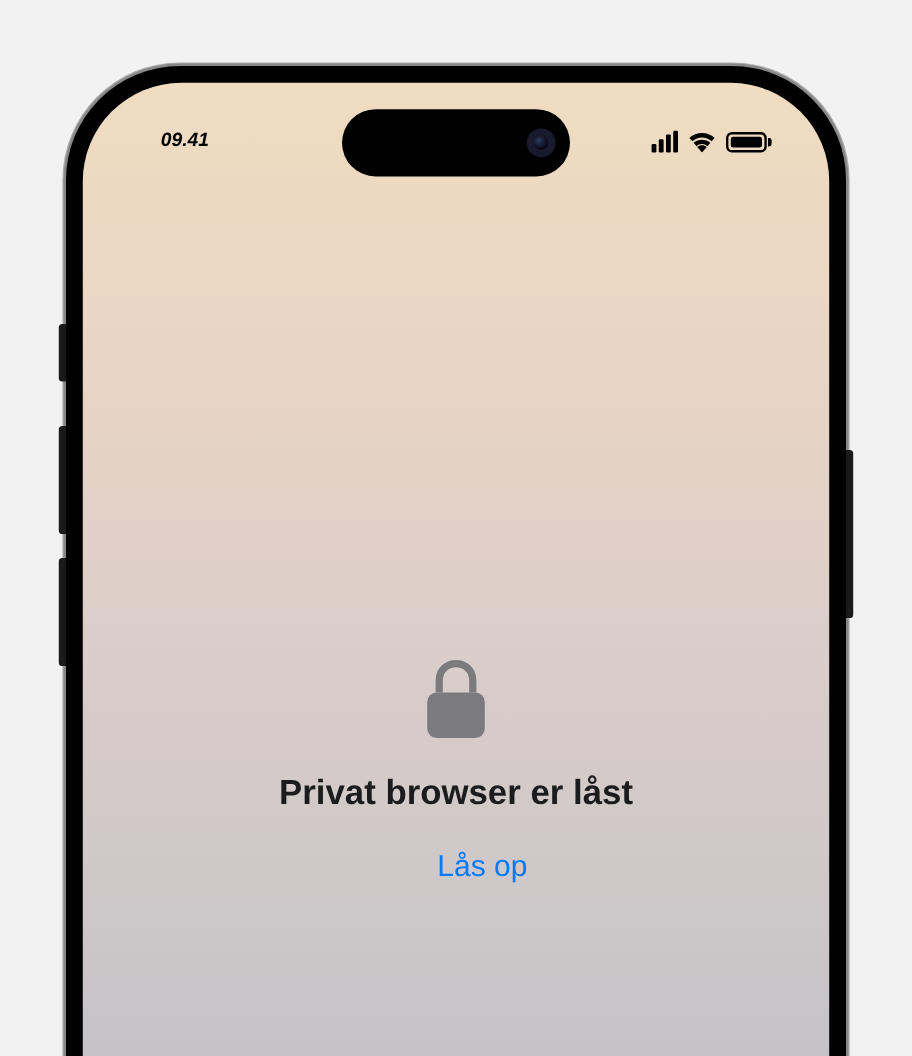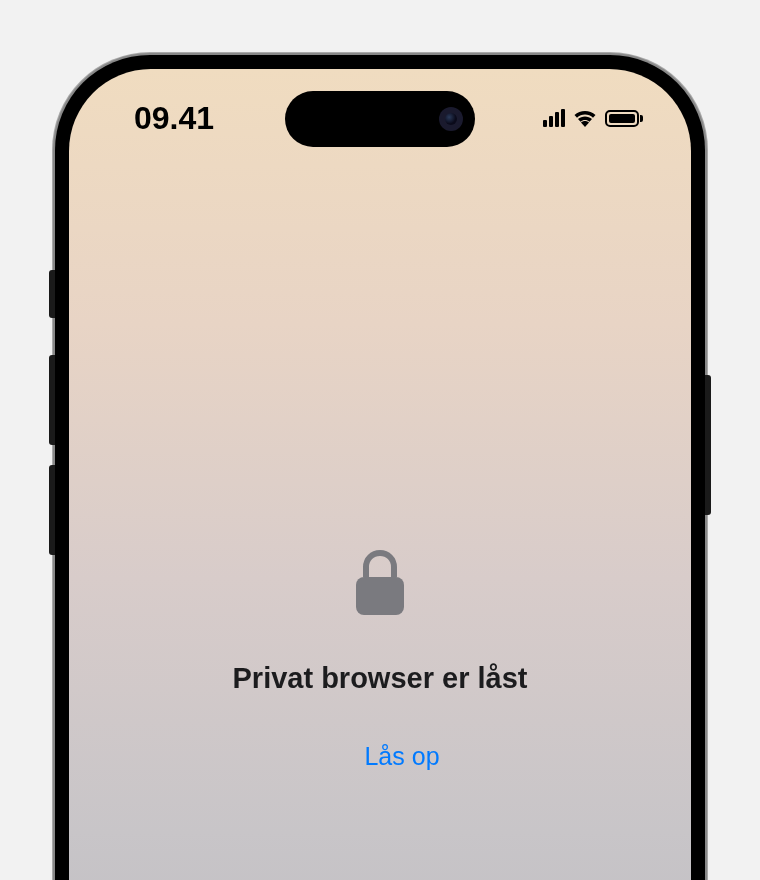--- a/index.html
+++ b/index.html
@@ -122,24 +122,25 @@
       right: 0;
       height: 80px;
       display: flex;
       align-items: center;
       justify-content: space-between;
       padding: 18px 40px 0;
       z-index: 5;
     }
     
     .status-left {
-      font-size: 32px;
+      font-size: 16px;
       font-weight: 600;
       color: #000;
       padding-left: 25px;
+      font-style: italic;
     }
     
     .status-right {
       display: flex;
       align-items: center;
       gap: 8px;
       padding-right: 8px;
     }
     
     .signal-bars {
@@ -196,21 +197,21 @@
     }
     
     .lock-content {
       position: absolute;
       top: 480px;
       left: 0;
       right: 0;
       display: flex;
       flex-direction: column;
       align-items: center;
-      gap: 37px;
+      gap: 20px;
     }
     
     .lock-icon svg {
       width: 52px;
       height: 68px;
       display: block;
     }
     
     .lock-title {
       font-size: 29px;

